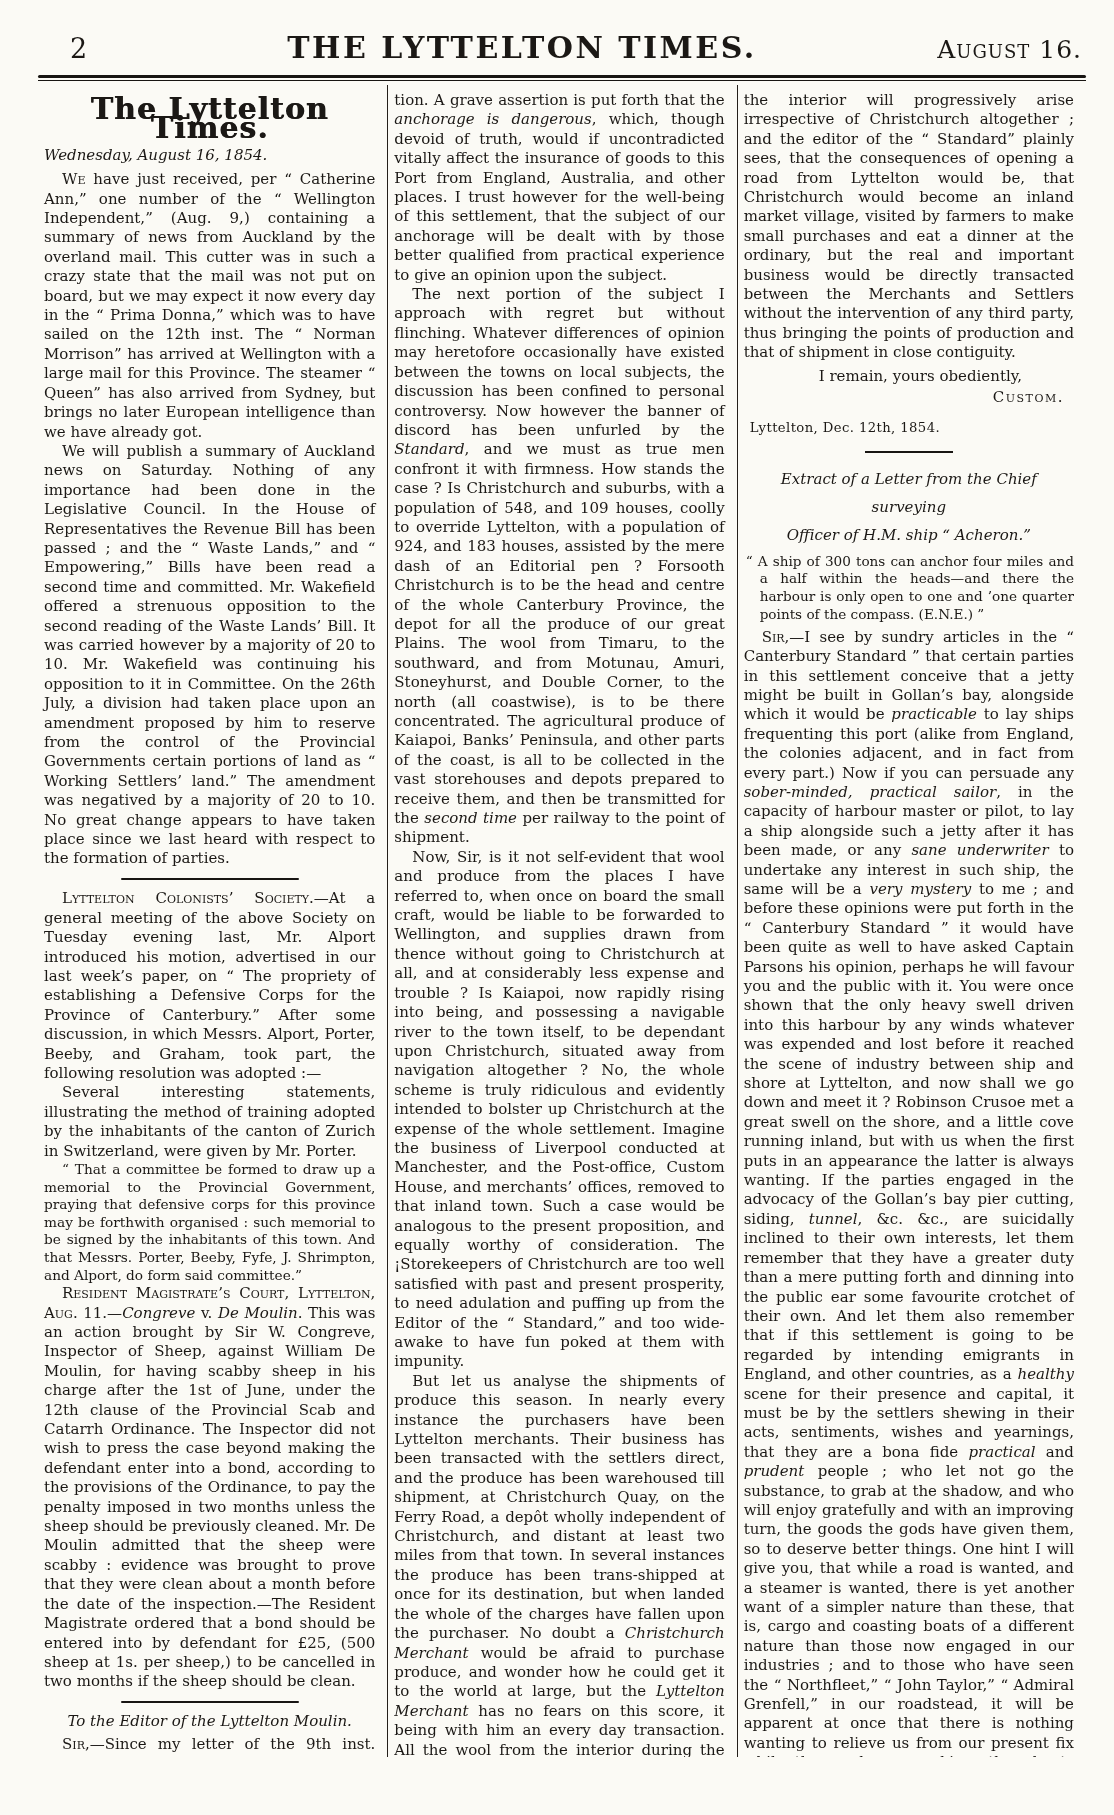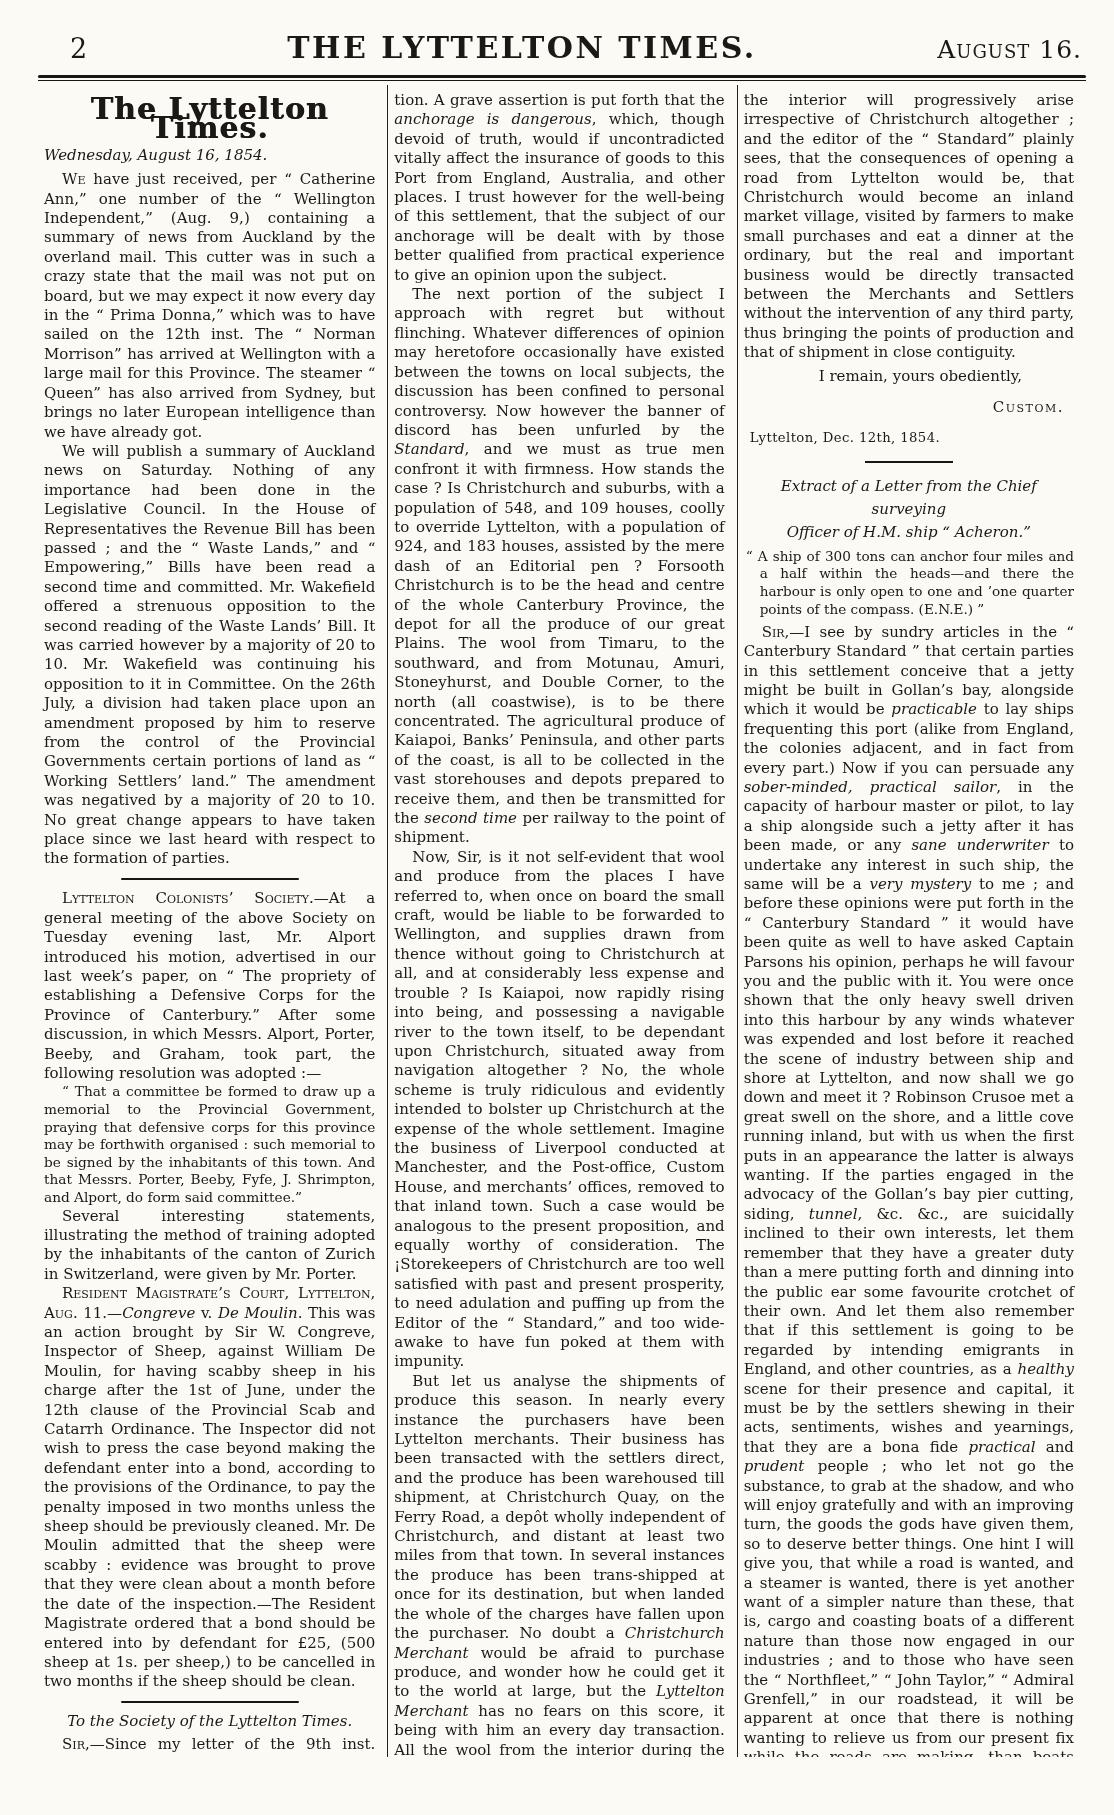--- a/index.html
+++ b/index.html
@@ -42,25 +42,25 @@
     text-align:center;font-size:30px;font-weight:700;
     margin:8px 0 8px 0;letter-spacing:1px;text-indent:0;
     font-family:"DejaVu Serif", serif;
     text-shadow:0.6px 0 0 #1b1815;
   }
   .dateline{font-style:italic;padding-right:20px;margin:0 0 5px 0;font-size:15px;}
   .article-rule{width:178px;height:2.5px;background:#181512;margin:9px auto 9px auto;border-radius:2px;}
   .letter-heading{font-style:italic;text-align:center;margin:3px 0 3px 0;text-indent:0;}
   .quote{font-size:13.7px;line-height:17.6px;}
   
-  .signoff{margin:4px 0 12px 0;text-align:right;padding-right:52px;text-indent:0;}
+  .signoff{margin:4px 0 2px 0;text-align:right;padding-right:52px;text-indent:0;}
   .sig{margin:0 0 6px 0;text-align:right;padding-right:10px;font-variant:small-caps;letter-spacing:1.5px;text-indent:0;}
   .place-date{font-size:13.2px;letter-spacing:0.4px;margin:10px 0 2px 0;text-indent:6px;text-align:left;}
   .short-rule{width:88px;height:1.6px;background:#181512;margin:14px auto 12px auto;}
-  .extract-heading{font-style:italic;text-align:center;margin:2px 0 4px 0;text-indent:0;line-height:23px;}
+  .extract-heading{font-style:italic;text-align:center;margin:2px 0 4px 0;text-indent:0;line-height:28px;}
   .extract-quote{
     font-size:13.6px;line-height:17.8px;margin:0 0 4px 0;
     padding-left:16px;text-indent:-14px;
   }
 </style>
 </head>
 <body>
 
 <div class="page">
 
@@ -77,25 +77,25 @@
 
   <main class="columns">
 
     <section class="col">
       <div class="col-masthead">The Lyttelton Times.</div>
       <div class="dateline">Wednesday, August 16, 1854.</div>
       <p class="para">W<span class="sc">e</span> have just received, per “ Catherine Ann,” one number of the “ Wellington Independent,” (Aug. 9,) containing a summary of news from Auckland by the overland mail.  This cutter was in such a crazy state that the mail was not put on board, but we may expect it now every day in the “ Prima Donna,” which was to have sailed on the 12th inst.  The “ Norman Morrison” has arrived at Wellington with a large mail for this Province.  The steamer “ Queen” has also arrived from Sydney, but brings no later European intelligence than we have already got.</p>
       <p class="para">We will publish a summary of Auckland news on Saturday.  Nothing of any importance had been done in the Legislative Council.  In the House of Representatives the Revenue Bill has been passed ; and the “ Waste Lands,” and “ Empowering,” Bills have been read a second time and committed.  Mr. Wakefield offered a strenuous opposition to the second reading of the Waste Lands’ Bill.  It was carried however by a majority of 20 to 10.  Mr. Wakefield was continuing his opposition to it in Committee.  On the 26th July, a division had taken place upon an amendment proposed by him to reserve from the control of the Provincial Governments certain portions of land as “ Working Settlers’ land.” The amendment was negatived by a majority of 20 to 10.  No great change appears to have taken place since we last heard with respect to the formation of parties.</p>
       <div class="article-rule"></div>
       <p class="para"><span class="sc">Lyttelton Colonists’ Society.</span>—At a general meeting of the above Society on Tuesday evening last, Mr. Alport introduced his motion, advertised in our last week’s paper, on “ The propriety of establishing a Defensive Corps for the Province of Canterbury.”  After some discussion, in which Messrs. Alport, Porter, Beeby, and Graham, took part, the following resolution was adopted :—</p>
+      <p class="para">Several interesting statements, illustrating the method of training adopted by the inhabitants of the canton of Zurich in Switzerland, were given by Mr. Porter.</p>
       <p class="para quote">“ That a committee be formed to draw up a memorial to the Provincial Government, praying that defensive corps for this province may be forthwith organised :  such memorial to be signed by the inhabitants of this town. And that Messrs. Porter, Beeby, Fyfe, J. Shrimpton, and Alport, do form said committee.”</p>
-      <p class="para">Several interesting statements, illustrating the method of training adopted by the inhabitants of the canton of Zurich in Switzerland, were given by Mr. Porter.</p>
       <p class="para"><span class="sc">Resident Magistrate’s Court, Lyttelton, Aug.</span> 11.—<i>Congreve</i> v. <i>De Moulin</i>. This was an action brought by Sir W. Congreve, Inspector of Sheep, against William De Moulin, for having scabby sheep in his charge after the 1st of June, under the 12th clause of the Provincial Scab and Catarrh Ordinance.  The Inspector did not wish to press the case beyond making the defendant enter into a bond, according to the provisions of the Ordinance, to pay the penalty imposed in two months unless the sheep should be previously cleaned.  Mr. De Moulin admitted that the sheep were scabby : evidence was brought to prove that they were clean about a month before the date of the inspection.—The Resident Magistrate ordered that a bond should be entered into by defendant for £25, (500 sheep at 1s. per sheep,) to be cancelled in two months if the sheep should be clean.</p>
       <div class="article-rule"></div>
-      <div class="letter-heading">To the Society of the Lyttelton Times.</div>
+      <div class="letter-heading">To the Editor of the Lyttelton Moulin.</div>
       <p class="para">S<span class="sc">ir</span>,—Since my letter of the 9th inst. another number of the “ Canterbury Standard ” has appeared, containing a repetition of the virulent attacks upon Lyttelton.  But this time, the article in question is not confined to the subject of a line of communica-</p>
     </section>
 
     <section class="col">
       <p class="para" style="text-indent:0;">tion.  A grave assertion is put forth that the <i>anchorage is dangerous</i>, which, though devoid of truth, would if uncontradicted vitally affect the insurance of goods to this Port from England, Australia, and other places.  I trust however for the well-being of this settlement, that the subject of our anchorage will be dealt with by those better qualified from practical experience to give an opinion upon the subject.</p>
       <p class="para">The next portion of the subject I approach with regret but without flinching.  Whatever differences of opinion may heretofore occasionally have existed between the towns on local subjects, the discussion has been confined to personal controversy.  Now however the banner of discord has been unfurled by the <i>Standard</i>, and we must as true men confront it with firmness.  How stands the case ?  Is Christchurch and suburbs, with a population of 548, and 109 houses, coolly to override Lyttelton, with a population of 924, and 183 houses, assisted by the mere dash of an Editorial pen ?  Forsooth Christchurch is to be the head and centre of the whole Canterbury Province, the depot for all the produce of our great Plains.  The wool from Timaru, to the southward, and from Motunau, Amuri, Stoneyhurst, and Double Corner, to the north (all coastwise), is to be there concentrated.  The agricultural produce of Kaiapoi, Banks’ Peninsula, and other parts of the coast, is all to be collected in the vast storehouses and depots prepared to receive them, and then be transmitted for the <i>second time</i> per railway to the point of shipment.</p>
       <p class="para">Now, Sir, is it not self-evident that wool and produce from the places I have referred to, when once on board the small craft, would be liable to be forwarded to Wellington, and supplies drawn from thence without going to Christchurch at all, and at considerably less expense and trouble ?  Is Kaiapoi, now rapidly rising into being, and possessing a navigable river to the town itself, to be dependant upon Christchurch, situated away from navigation altogether ?  No, the whole scheme is truly ridiculous and evidently intended to bolster up Christchurch at the expense of the whole settlement.  Imagine the business of Liverpool conducted at Manchester, and the Post-office, Custom House, and merchants’ offices, removed to that inland town.  Such a case would be analogous to the present proposition, and equally worthy of consideration. The ¡Storekeepers of Christchurch are too well satisfied with past and present prosperity, to need adulation and puffing up from the Editor of the “ Standard,” and too wide-awake to have fun poked at them with impunity.</p>
       <p class="para">But let us analyse the shipments of produce this season.  In nearly every instance the purchasers have been Lyttelton merchants.  Their business has been transacted with the settlers direct, and the produce has been warehoused till shipment, at Christchurch Quay, on the Ferry Road, a depôt wholly independent of Christchurch, and distant at least two miles from that town.  In several instances the produce has been trans-shipped at once for its destination, but when landed the whole of the charges have fallen upon the purchaser. No doubt a <i>Christchurch Merchant</i> would be afraid to purchase produce, and wonder how he could get it to the world at large, but the <i>Lyttelton Merchant</i> has no fears on this score, it being with him an every day transaction.  All the wool from the interior during the last season was forwarded from the depôt above referred to without resting at Christchurch at all.</p>
 
     </section>

